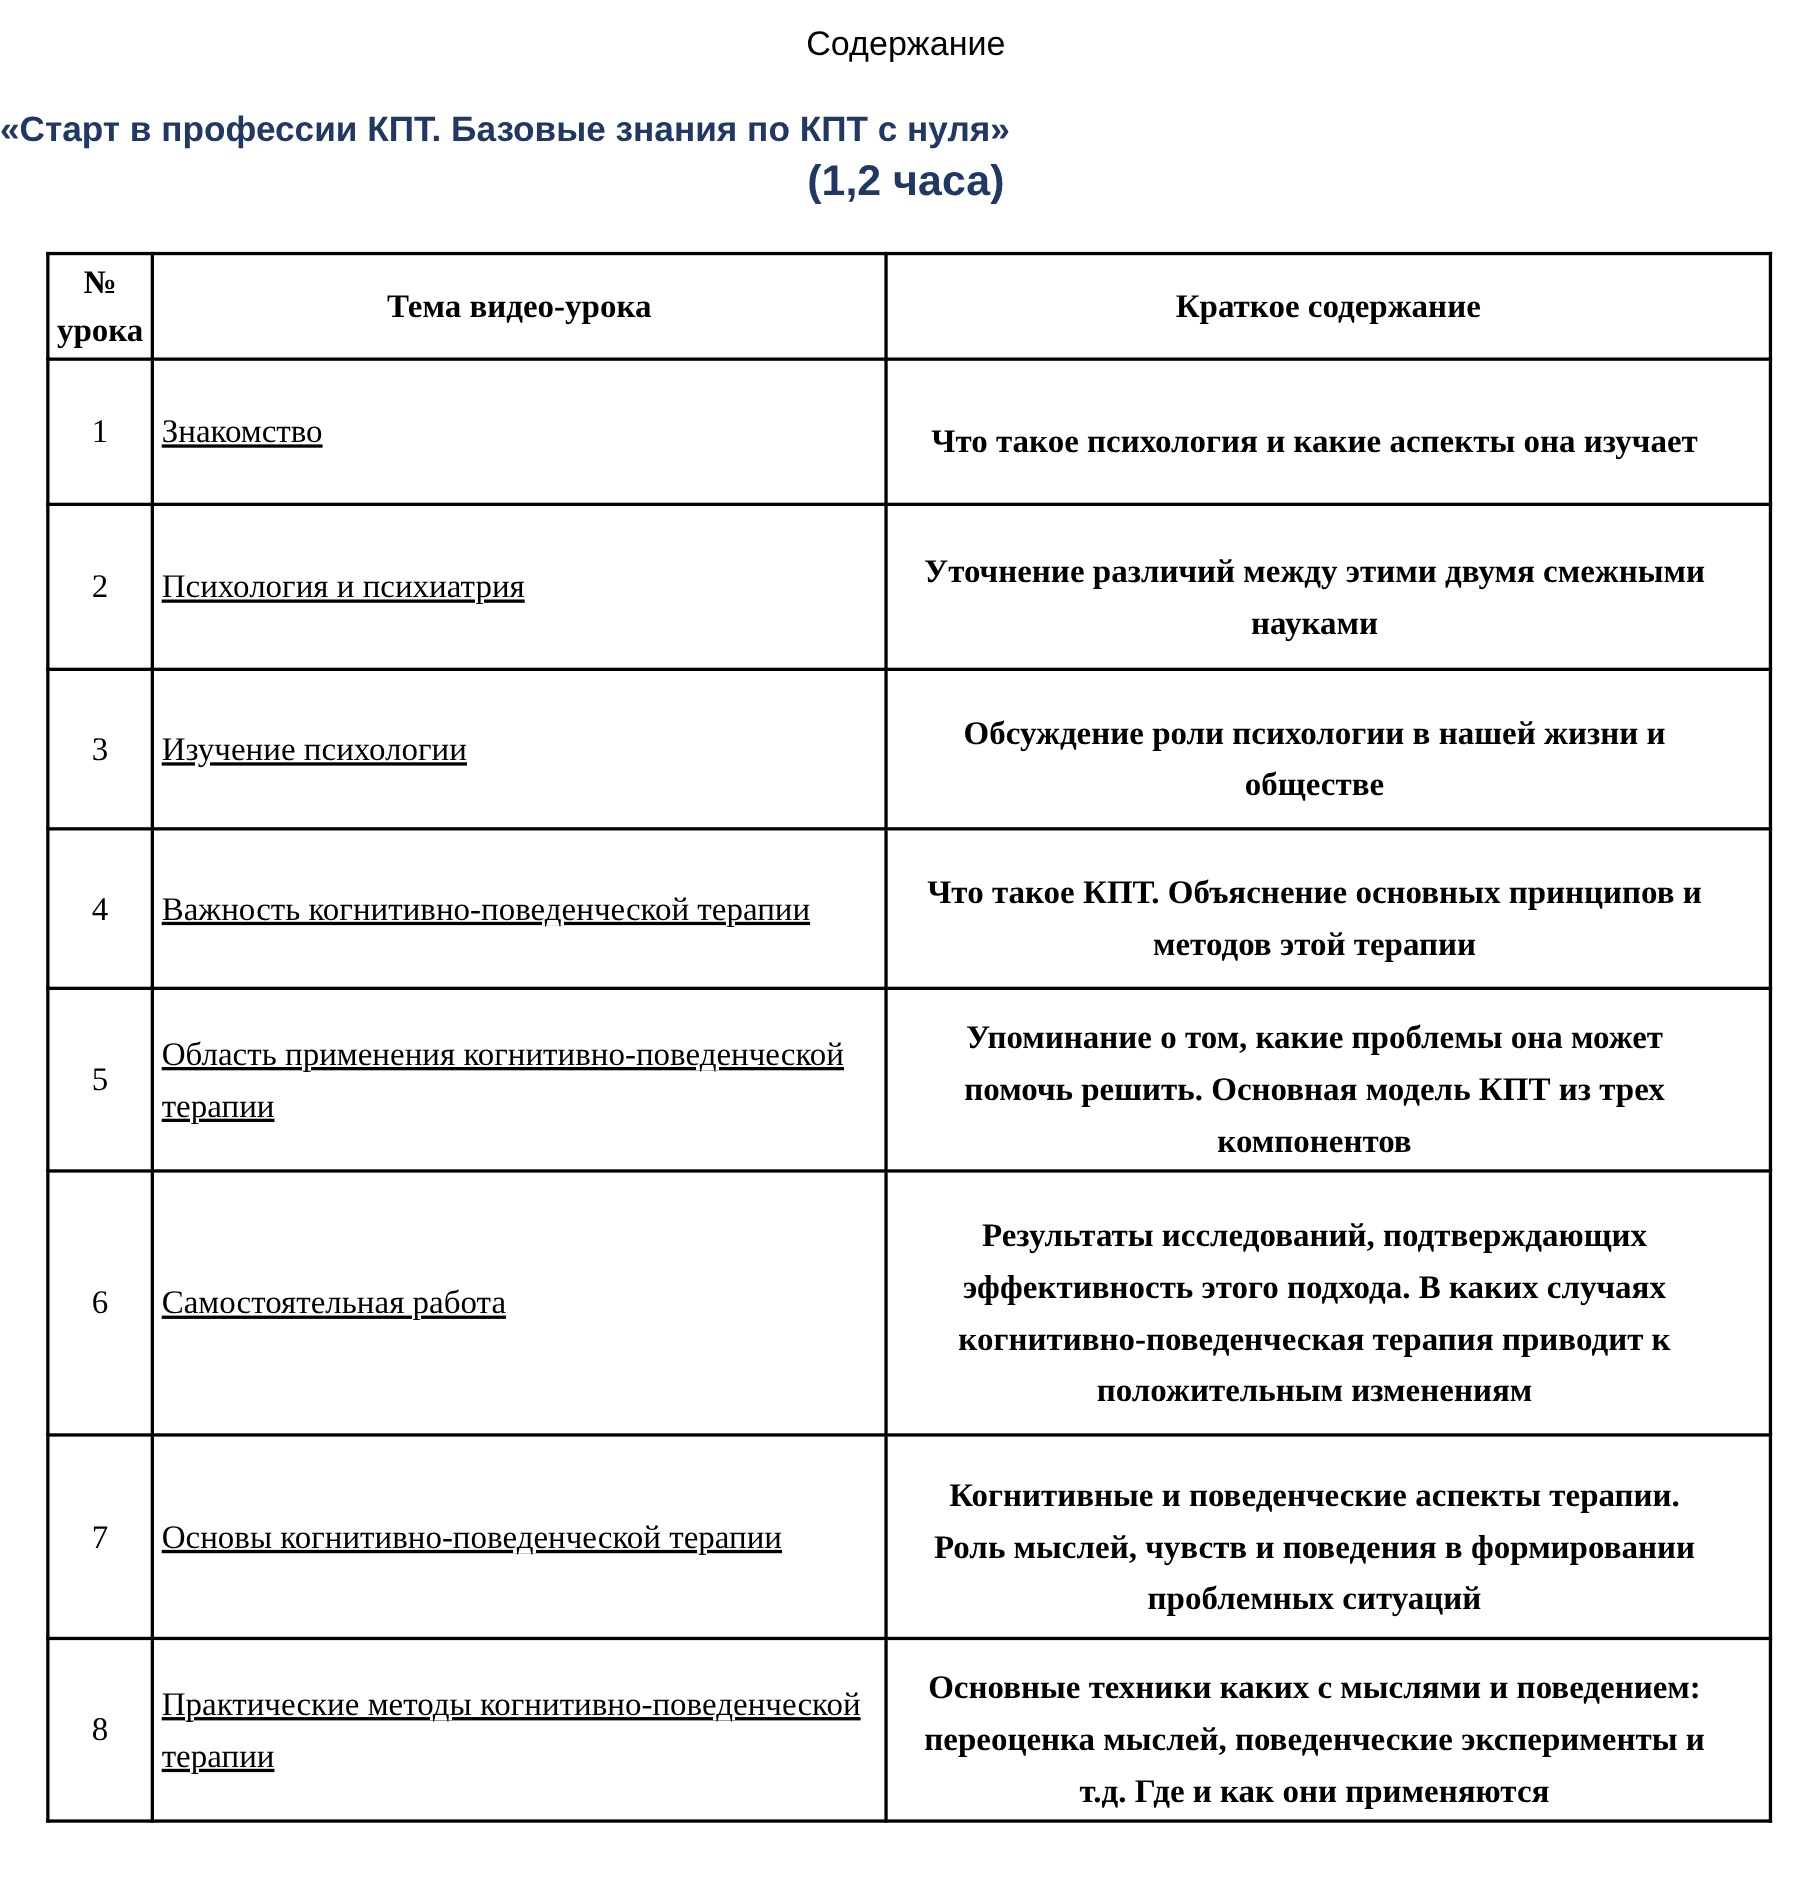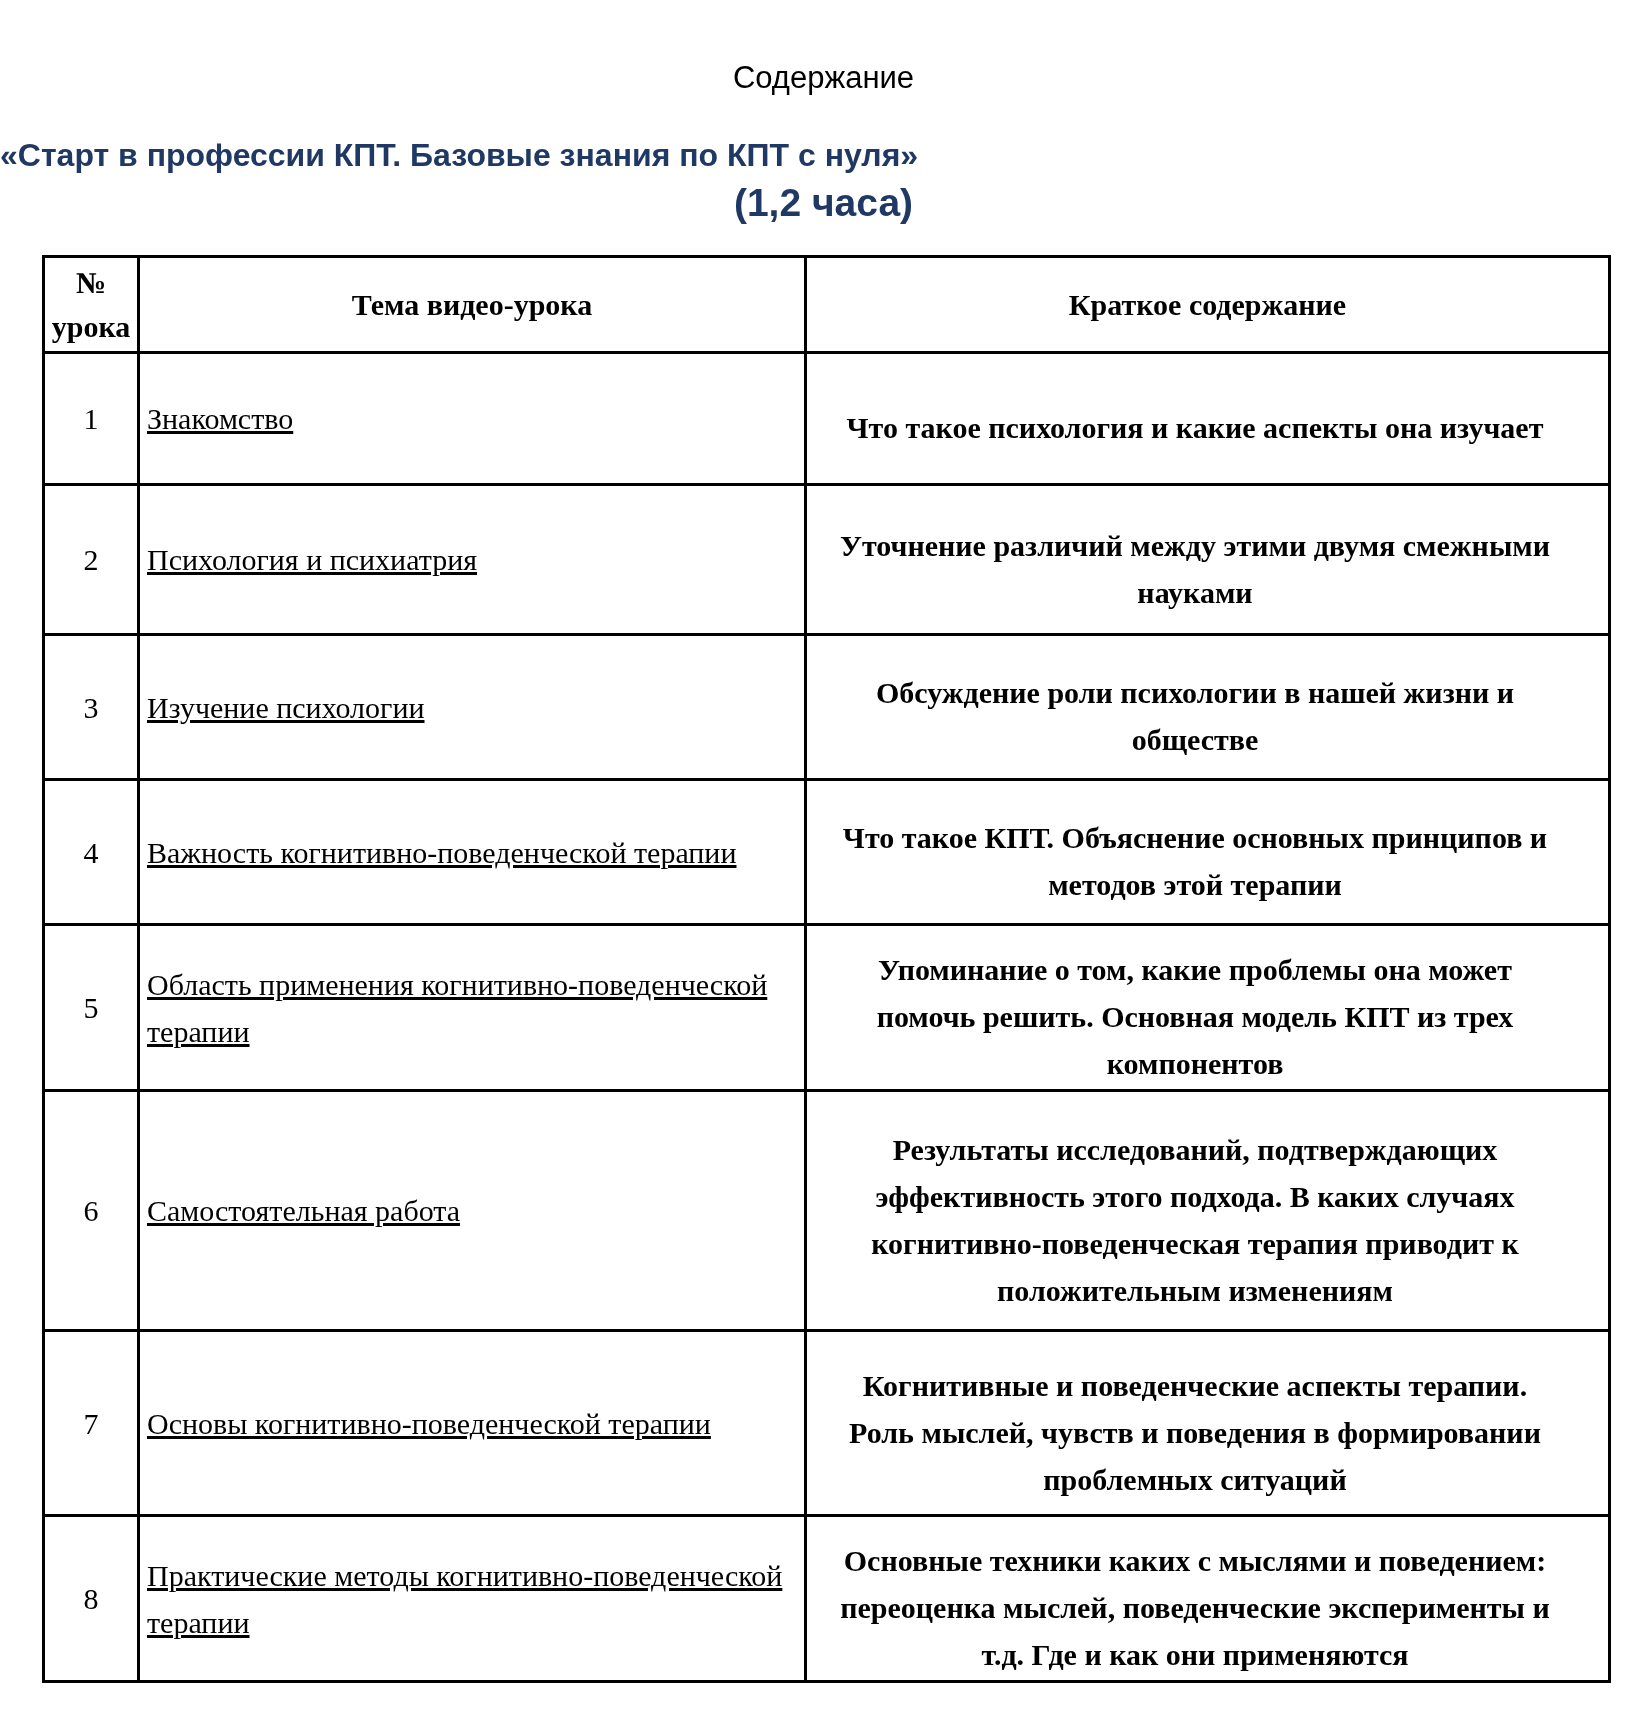--- a/index.html
+++ b/index.html
@@ -8,21 +8,21 @@
     height: 1717px;
     background: #ffffff;
     overflow: hidden;
     font-family: "Liberation Serif", serif;
     color: #000000;
   }
   .page { width: 1647px; height: 1717px; position: relative; }
 
   
   .page-title {
-    padding-top: 60px;
+    padding-top: 22px;
     text-align: center;
     font-family: "Liberation Sans", sans-serif;
     font-size: 31px;
     font-weight: 400;
     color: #000000;
     line-height: 36px;
   }
   .course-title {
     margin-top: 37px;
     text-align: left;
@@ -36,21 +36,21 @@
     text-align: center;
     font-family: "Liberation Sans", sans-serif;
     font-size: 39px;
     font-weight: 700;
     color: var(--heading-color, #1f3864);
     line-height: 52px;
   }
 
   
   table.contents {
-    margin: 26px 0 0 42px;
+    margin: 38px 0 0 42px;
     border-collapse: collapse;
     table-layout: fixed;
     width: 1566px;
     font-family: "Liberation Serif", serif;
     font-size: 30px;
     line-height: 47px;
   }
   table.contents th, table.contents td {
     border: 3px solid var(--border-color, #000000);
     vertical-align: middle;

